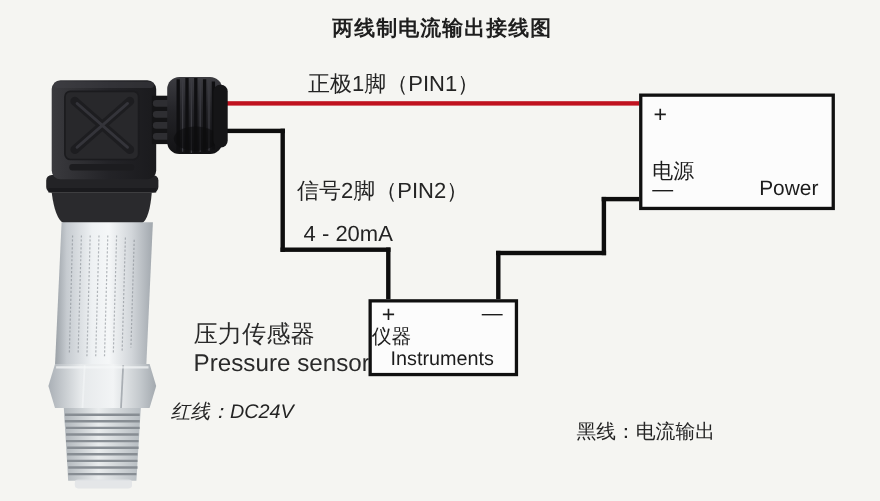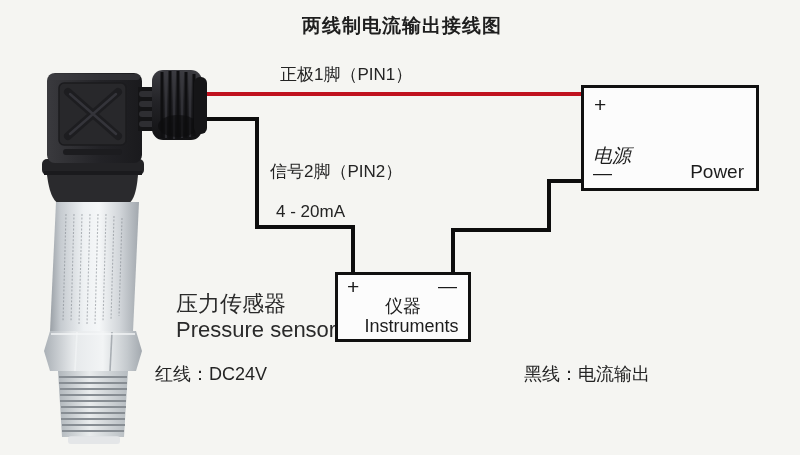--- a/index.html
+++ b/index.html
@@ -12,35 +12,35 @@
     color: #262626;
     overflow: hidden;
   }
   .abs { position: absolute; }
   .title {
     left: 4px; right: 0; top: 13px;
     text-align: center;
     font-size: 19px; font-weight: 700; color: #1e1e1e;
     letter-spacing: 1px;
   }
-  .wire-label { font-size: 17px; color: #242424; white-space: nowrap; }
+  .wire-label { font-size: 20px; color: #242424; white-space: nowrap; }
   .legend-label { font-size: 18px; color: #242424; white-space: nowrap; }
   .sensor-caption { font-size: 22px; color: #2a2a2a; line-height: 26px; white-space: nowrap; }
 
   .wire-red { background: #c0121f; height: 4px; }
   .wire-black { background: #0d0d0d; }
 
   .diagram-box {
     border: 3px solid #101010;
     background: #fcfcfc;
   }
   .box-plus { position: absolute; font-size: 21px; font-weight: 400; color: #1c1c1c; }
   .box-minus { position: absolute; font-size: 19px; font-weight: 400; color: #1c1c1c; }
   .box-line { position: absolute; font-size: 20px; color: #1c1c1c; white-space: nowrap; }
-  .centered { left: 0; right: 0; text-align: center; }
+  .centered { left: 0; right: 0; }
 </style>
 </head>
 <body>
 
 <div class="abs title">两线制电流输出接线图</div>
 
 <svg class="abs" style="left:0; top:0; z-index:2;" width="240" height="455" viewBox="0 0 240 455">
   <defs>
     <linearGradient id="gradHead" x1="0" y1="0" x2="1" y2="0">
       <stop offset="0" stop-color="#3a3a3e"></stop>
@@ -154,31 +154,31 @@
 <div class="abs wire-black" style="left:451px; top:228px; width:100px; height:4px;"></div>
 <div class="abs wire-black" style="left:547px; top:179px; width:4px; height:53px;"></div>
 <div class="abs wire-black" style="left:547px; top:179px; width:38px; height:4px;"></div>
 
 <div class="abs wire-label" style="left:280px; top:63px;">正极1脚（PIN1）</div>
 <div class="abs wire-label" style="left:270px; top:160px;">信号2脚（PIN2）</div>
 <div class="abs wire-label" style="left:276px; top:202px;">4 - 20mA</div>
 
 <div class="abs diagram-box" style="left:581px; top:85px; width:178px; height:106px; z-index:3;">
   <div class="box-plus" style="left:10px; top:5px;">+</div>
-  <div class="box-line" style="left:9px; top:55px; font-size:19px;font-style:italic;">电源</div>
+  <div class="box-line" style="left:9px; top:55px; font-size:19px;">电源</div>
   <div class="box-line" style="right:12px; top:73px; font-size:19px;">Power</div>
   <div class="box-minus" style="left:9px; top:74px;">—</div>
 </div>
 
 <div class="abs diagram-box" style="left:335px; top:272px; width:136px; height:70px; z-index:3;">
   <div class="box-plus" style="left:9px; top:0px;">+</div>
   <div class="box-minus" style="right:11px; top:0px;">—</div>
   <div class="box-line centered" style="top:19px; font-size:18px;">仪器</div>
   <div class="box-line centered" style="top:41px; font-size:18px;padding-left:17px;">Instruments</div>
 </div>
 
 <div class="abs sensor-caption" style="left:176px; top:291px;">
   <div>压力传感器</div>
   <div>Pressure sensor</div>
 </div>
 
-<div class="abs legend-label" style="left:155px; top:362px;">红线：DC24V</div>
-<div class="abs legend-label" style="left:524px; top:362px;">黑线：电流输出</div>
+<div class="abs legend-label" style="left:155px; top:362px;font-style:italic;">红线：DC24V</div>
+<div class="abs legend-label" style="left:524px; top:380px;">黑线：电流输出</div>
 
 </body></html>

